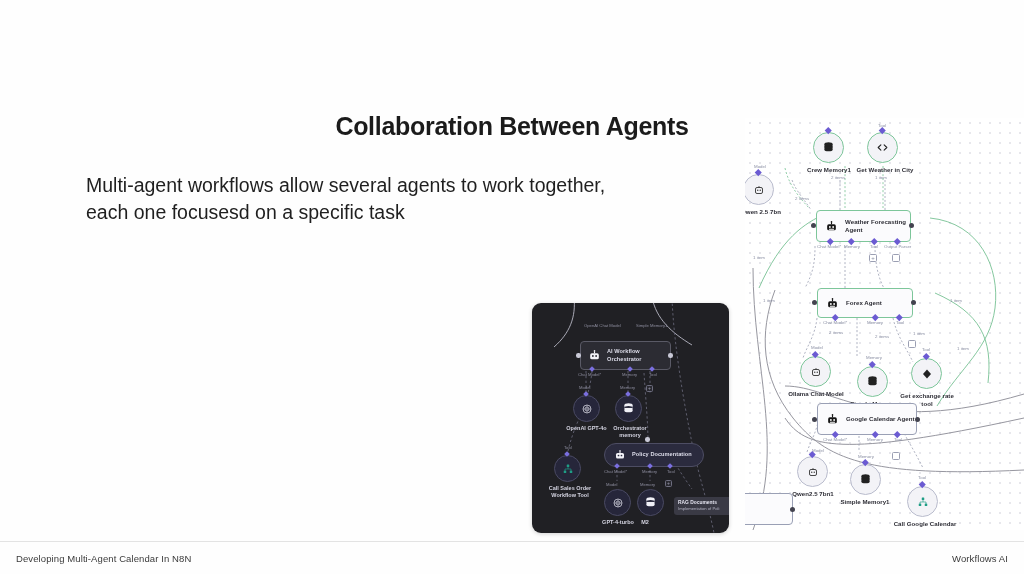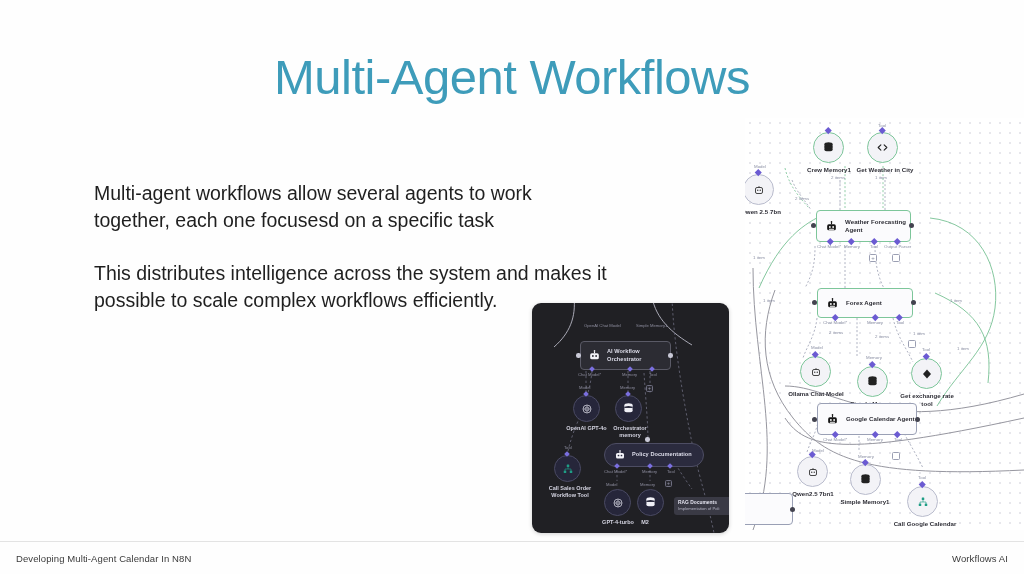--- a/index.html
+++ b/index.html
@@ -42,21 +42,21 @@
   
   .body-copy {
     position: absolute;
     left: 86px; top: 172px;
     width: 530px;
     font-size: 19.5px;
     line-height: 1.38;
     color: #1f1f1f;
     font-weight: 400;
   }
-  .body-copy p { margin: 8px; }
+  .body-copy p { margin: 0; }
   .body-copy p + p { margin-top: 26px; }
 
   
   .footer-rule {
     position: absolute;
     left: 0; right: 0; top: 541px;
     height: 1px;
     background: #e3e3e3;
   }
   .footer-left {
@@ -225,25 +225,24 @@
   .tooltip .t1 { font-size: 4.9px; font-weight: 700; color: #e2e2ee; line-height: 1.3; }
   .tooltip .t2 { font-size: 4.2px; color: #b4b4c4; line-height: 1.3; }
 
   svg.icon { display: block; }
 </style>
 </head>
 <body>
 
 <div id="slide">
 
-  <div class="title">Multi-Agent Workflows</div>
+  <div class="subtitle">Collaboration Between Agents</div>
 
   <div class="body-copy">
     <p>Multi-agent workflows allow several agents to work together, each one focusesd on a specific task</p>
-    <p>This distributes intelligence across the system and makes it possible to scale complex workflows efficiently.</p>
   </div>
 
   <div class="canvas-light">
 
     <svg class="edges" viewBox="0 0 279 412">
 
       <path d="M8 150 C 8 250, 40 330, 8 412" fill="none" stroke="#8a8a94" stroke-width="0.9"></path>
       <path d="M30 172 C 14 215, 16 260, 48 300 C 80 340, 120 360, 279 352" fill="none" stroke="#8a8a94" stroke-width="0.9"></path>
       <path d="M14 170 C 36 120, 60 105, 80 96" fill="none" stroke="#76c193" stroke-width="0.9"></path>
       <path d="M185 100 C 235 105, 255 150, 250 190 C 245 230, 215 250, 192 288" fill="none" stroke="#76c193" stroke-width="0.9"></path>

